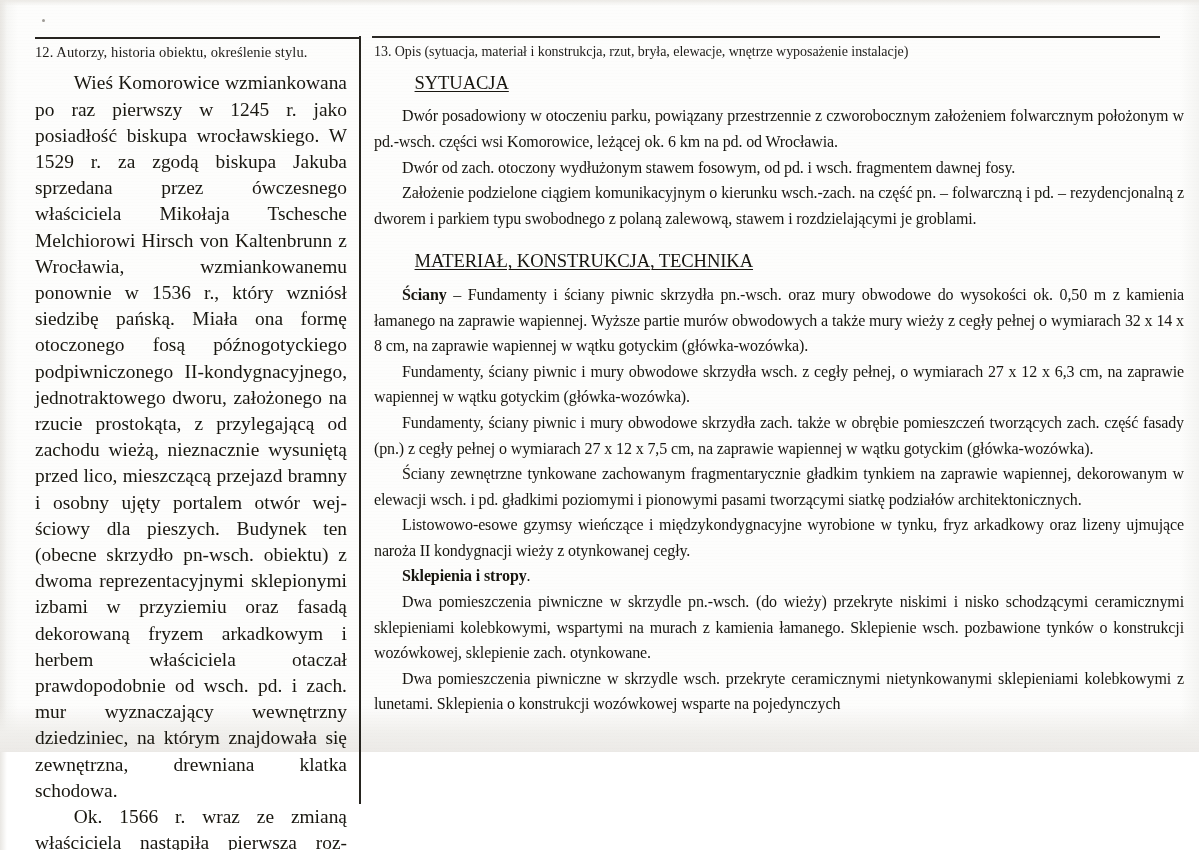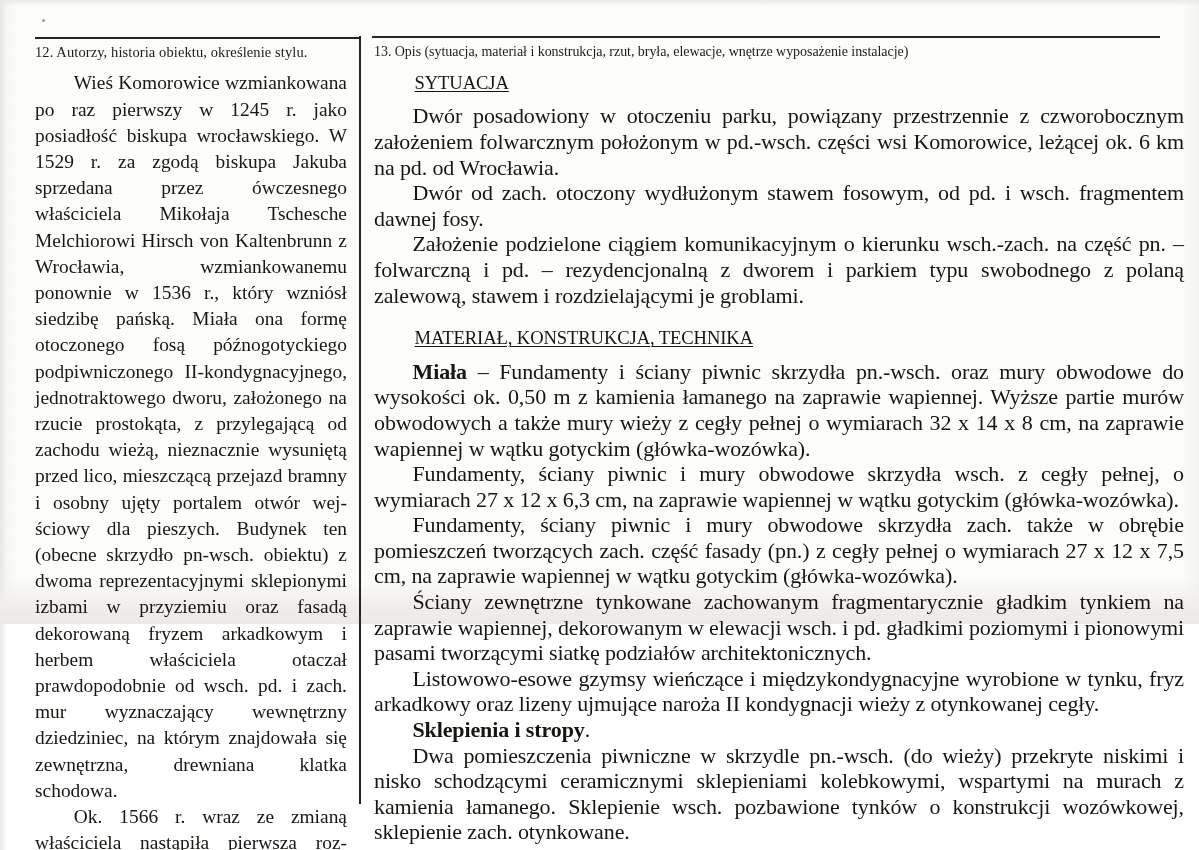--- a/index.html
+++ b/index.html
@@ -11,21 +11,21 @@
     height: 850px;
     background: #ffffff;
     font-family: "Liberation Serif", serif;
     overflow: hidden;
   }
 
   
   #scan-page {
     position: relative;
     width: 1199px;
-    height: 624px;
+    height: 752px;
     background: #fdfdfc;
     background-image:
       linear-gradient(to right, #f2f2f0 0px, #fdfdfc 18px, #fdfdfc 1180px, #f4f4f2 1199px),
       linear-gradient(to bottom, #f6f6f4 0px, #fdfdfc 14px, #fdfdfc 800px, #f3f3f1 850px);
     box-sizing: border-box;
   }
 
   
   #scan-edge-top {
     position: absolute;
@@ -113,21 +113,21 @@
     text-align: justify;
     text-justify: inter-word;
     text-indent: 2.0em;
     hyphens: manual;
     letter-spacing: .02px;
   }
 
   
   .body-right p {
     margin: 0;
-    font-size: 22px;
+    font-size: 16px;
     line-height: 25.6px;
     color: #17150f;
     text-align: justify;
     text-justify: inter-word;
     text-indent: 1.75em;
     letter-spacing: -0.12px;
     transform-origin: left top;
   }
 
   .section-head {
@@ -187,21 +187,21 @@
 
       <div class="section-head"><span class="u">SYTUACJA</span></div>
       <p>Dwór posadowiony w otoczeniu parku, powiązany przestrzennie z czworobocznym założeniem folwarcznym położonym w pd.-wsch. części wsi Komorowice, leżącej ok. 6 km na pd. od Wrocławia.</p>
       <p>Dwór od zach. otoczony wydłużonym stawem fosowym, od pd. i wsch. fragmentem dawnej fosy.</p>
       <p>Założenie podzielone ciągiem komunikacyjnym o kierunku wsch.-zach. na część pn. – folwarcz­ną i pd. – rezydencjonalną z dworem i parkiem typu swobodnego z polaną zalewową, stawem i roz­dzielającymi je groblami.</p>
 
       <div class="spacer-sm"></div>
 
       <div class="section-head"><span class="u">MATERIAŁ, KONSTRUKCJA, TECHNIKA</span></div>
 
-      <p><span class="lead-bold">Miała</span><span> – Fundamenty i ściany piwnic skrzydła pn.-wsch. oraz mury obwodowe do wysokości ok. 0,50 m z kamienia łamanego na zaprawie wapiennej. Wyższe partie murów obwodowych a także mu­ry wieży z cegły pełnej o wymiarach 32 x 14 x 8 cm, na zaprawie wapiennej w wątku gotyckim (główka-wozówka).</span></p>
+      <p><span class="lead-bold">Ściany</span><span> – Fundamenty i ściany piwnic skrzydła pn.-wsch. oraz mury obwodowe do wysokości ok. 0,50 m z kamienia łamanego na zaprawie wapiennej. Wyższe partie murów obwodowych a także mu­ry wieży z cegły pełnej o wymiarach 32 x 14 x 8 cm, na zaprawie wapiennej w wątku gotyckim (główka-wozówka).</span></p>
       <p>Fundamenty, ściany piwnic i mury obwodowe skrzydła wsch. z cegły pełnej, o wymiarach 27 x 12 x 6,3 cm, na zaprawie wapiennej w wątku gotyckim (główka-wozówka).</p>
       <p>Fundamenty, ściany piwnic i mury obwodowe skrzydła zach. także w obrębie pomieszczeń two­rzących zach. część fasady (pn.) z cegły pełnej o wymiarach 27 x 12 x 7,5 cm, na zaprawie wapien­nej w wątku gotyckim (główka-wozówka).</p>
       <p>Ściany zewnętrzne tynkowane zachowanym fragmentarycznie gładkim tynkiem na zaprawie wa­piennej, dekorowanym w elewacji wsch. i pd. gładkimi poziomymi i pionowymi pasami tworzącymi siatkę podziałów architektonicznych.</p>
       <p>Listowowo-esowe gzymsy wieńczące i międzykondygnacyjne wyrobione w tynku, fryz arkadko­wy oraz lizeny ujmujące naroża II kondygnacji wieży z otynkowanej cegły.</p>
 
       <p><span class="lead-bold">Sklepienia i stropy</span><span>.</span></p>
       <p>Dwa pomieszczenia piwniczne w skrzydle pn.-wsch. (do wieży) przekryte niskimi i nisko scho­dzącymi ceramicznymi sklepieniami kolebkowymi, wspartymi na murach z kamienia łamanego. Sklepienie wsch. pozbawione tynków o konstrukcji wozówkowej, sklepienie zach. otynkowane.</p>
       <p>Dwa pomieszczenia piwniczne w skrzydle wsch. przekryte ceramicznymi nietynkowanymi skle­pieniami kolebkowymi z lunetami. Sklepienia o konstrukcji wozówkowej wsparte na pojedynczych</p>
 
     </div>

